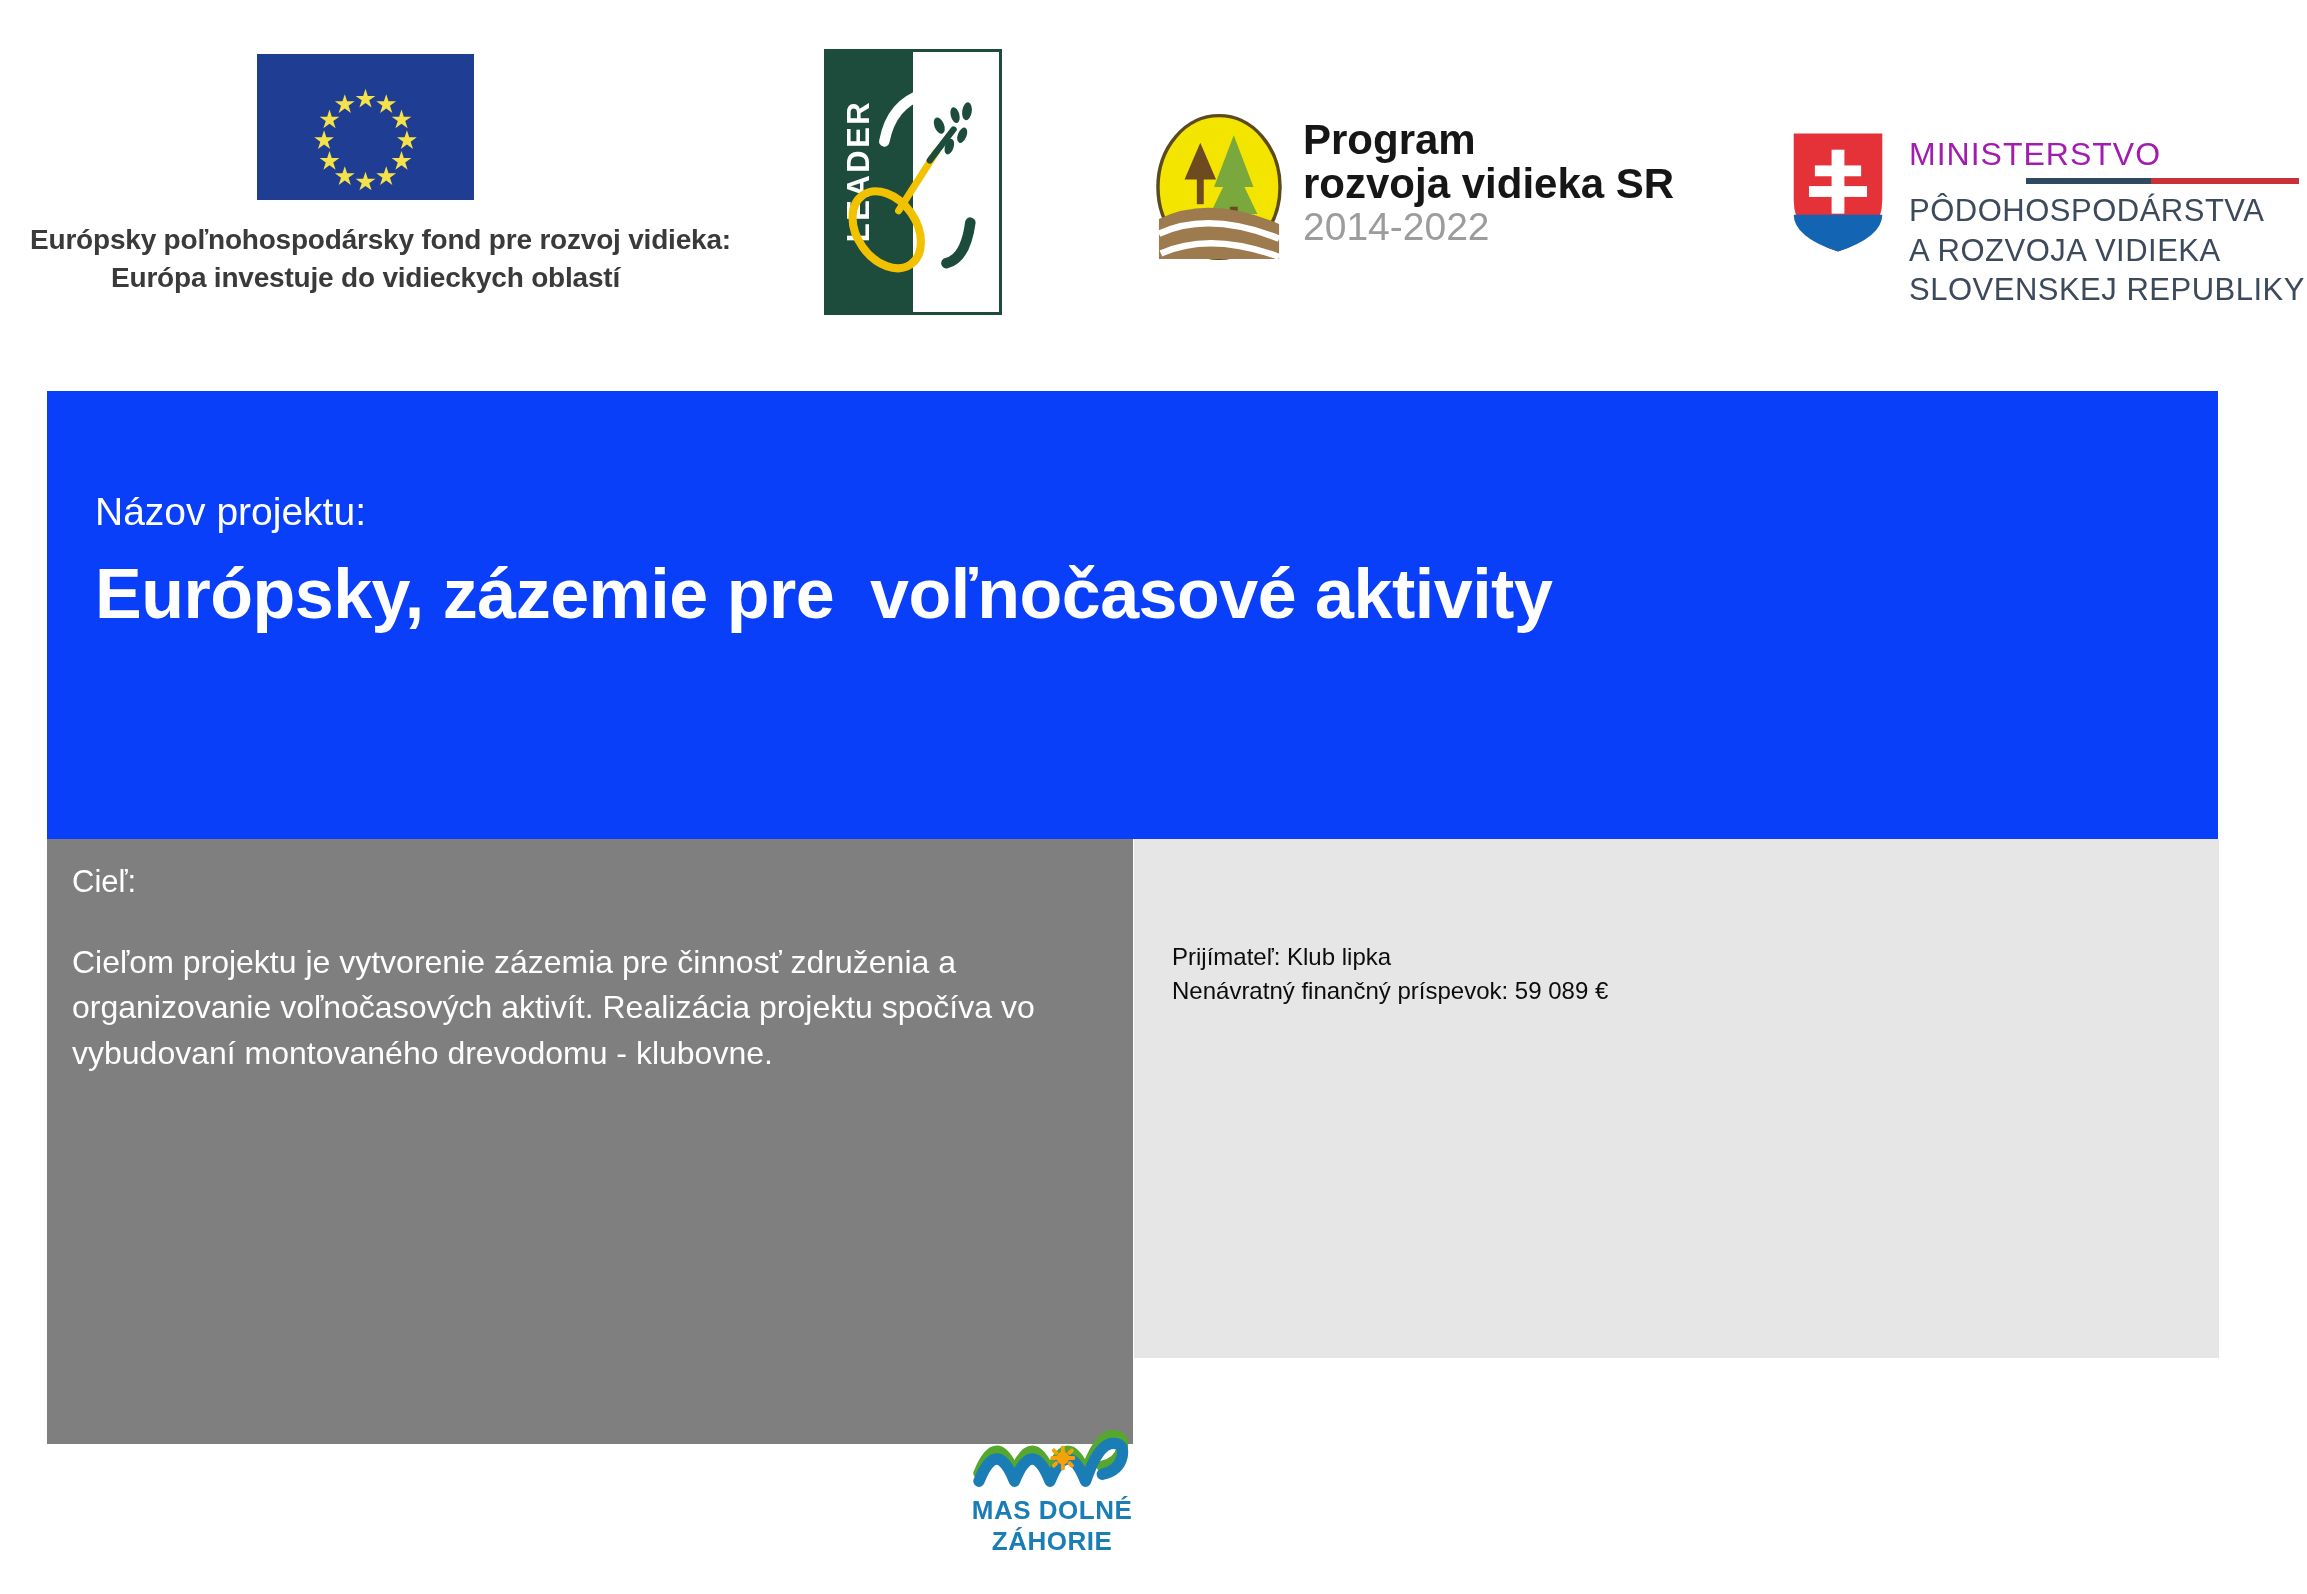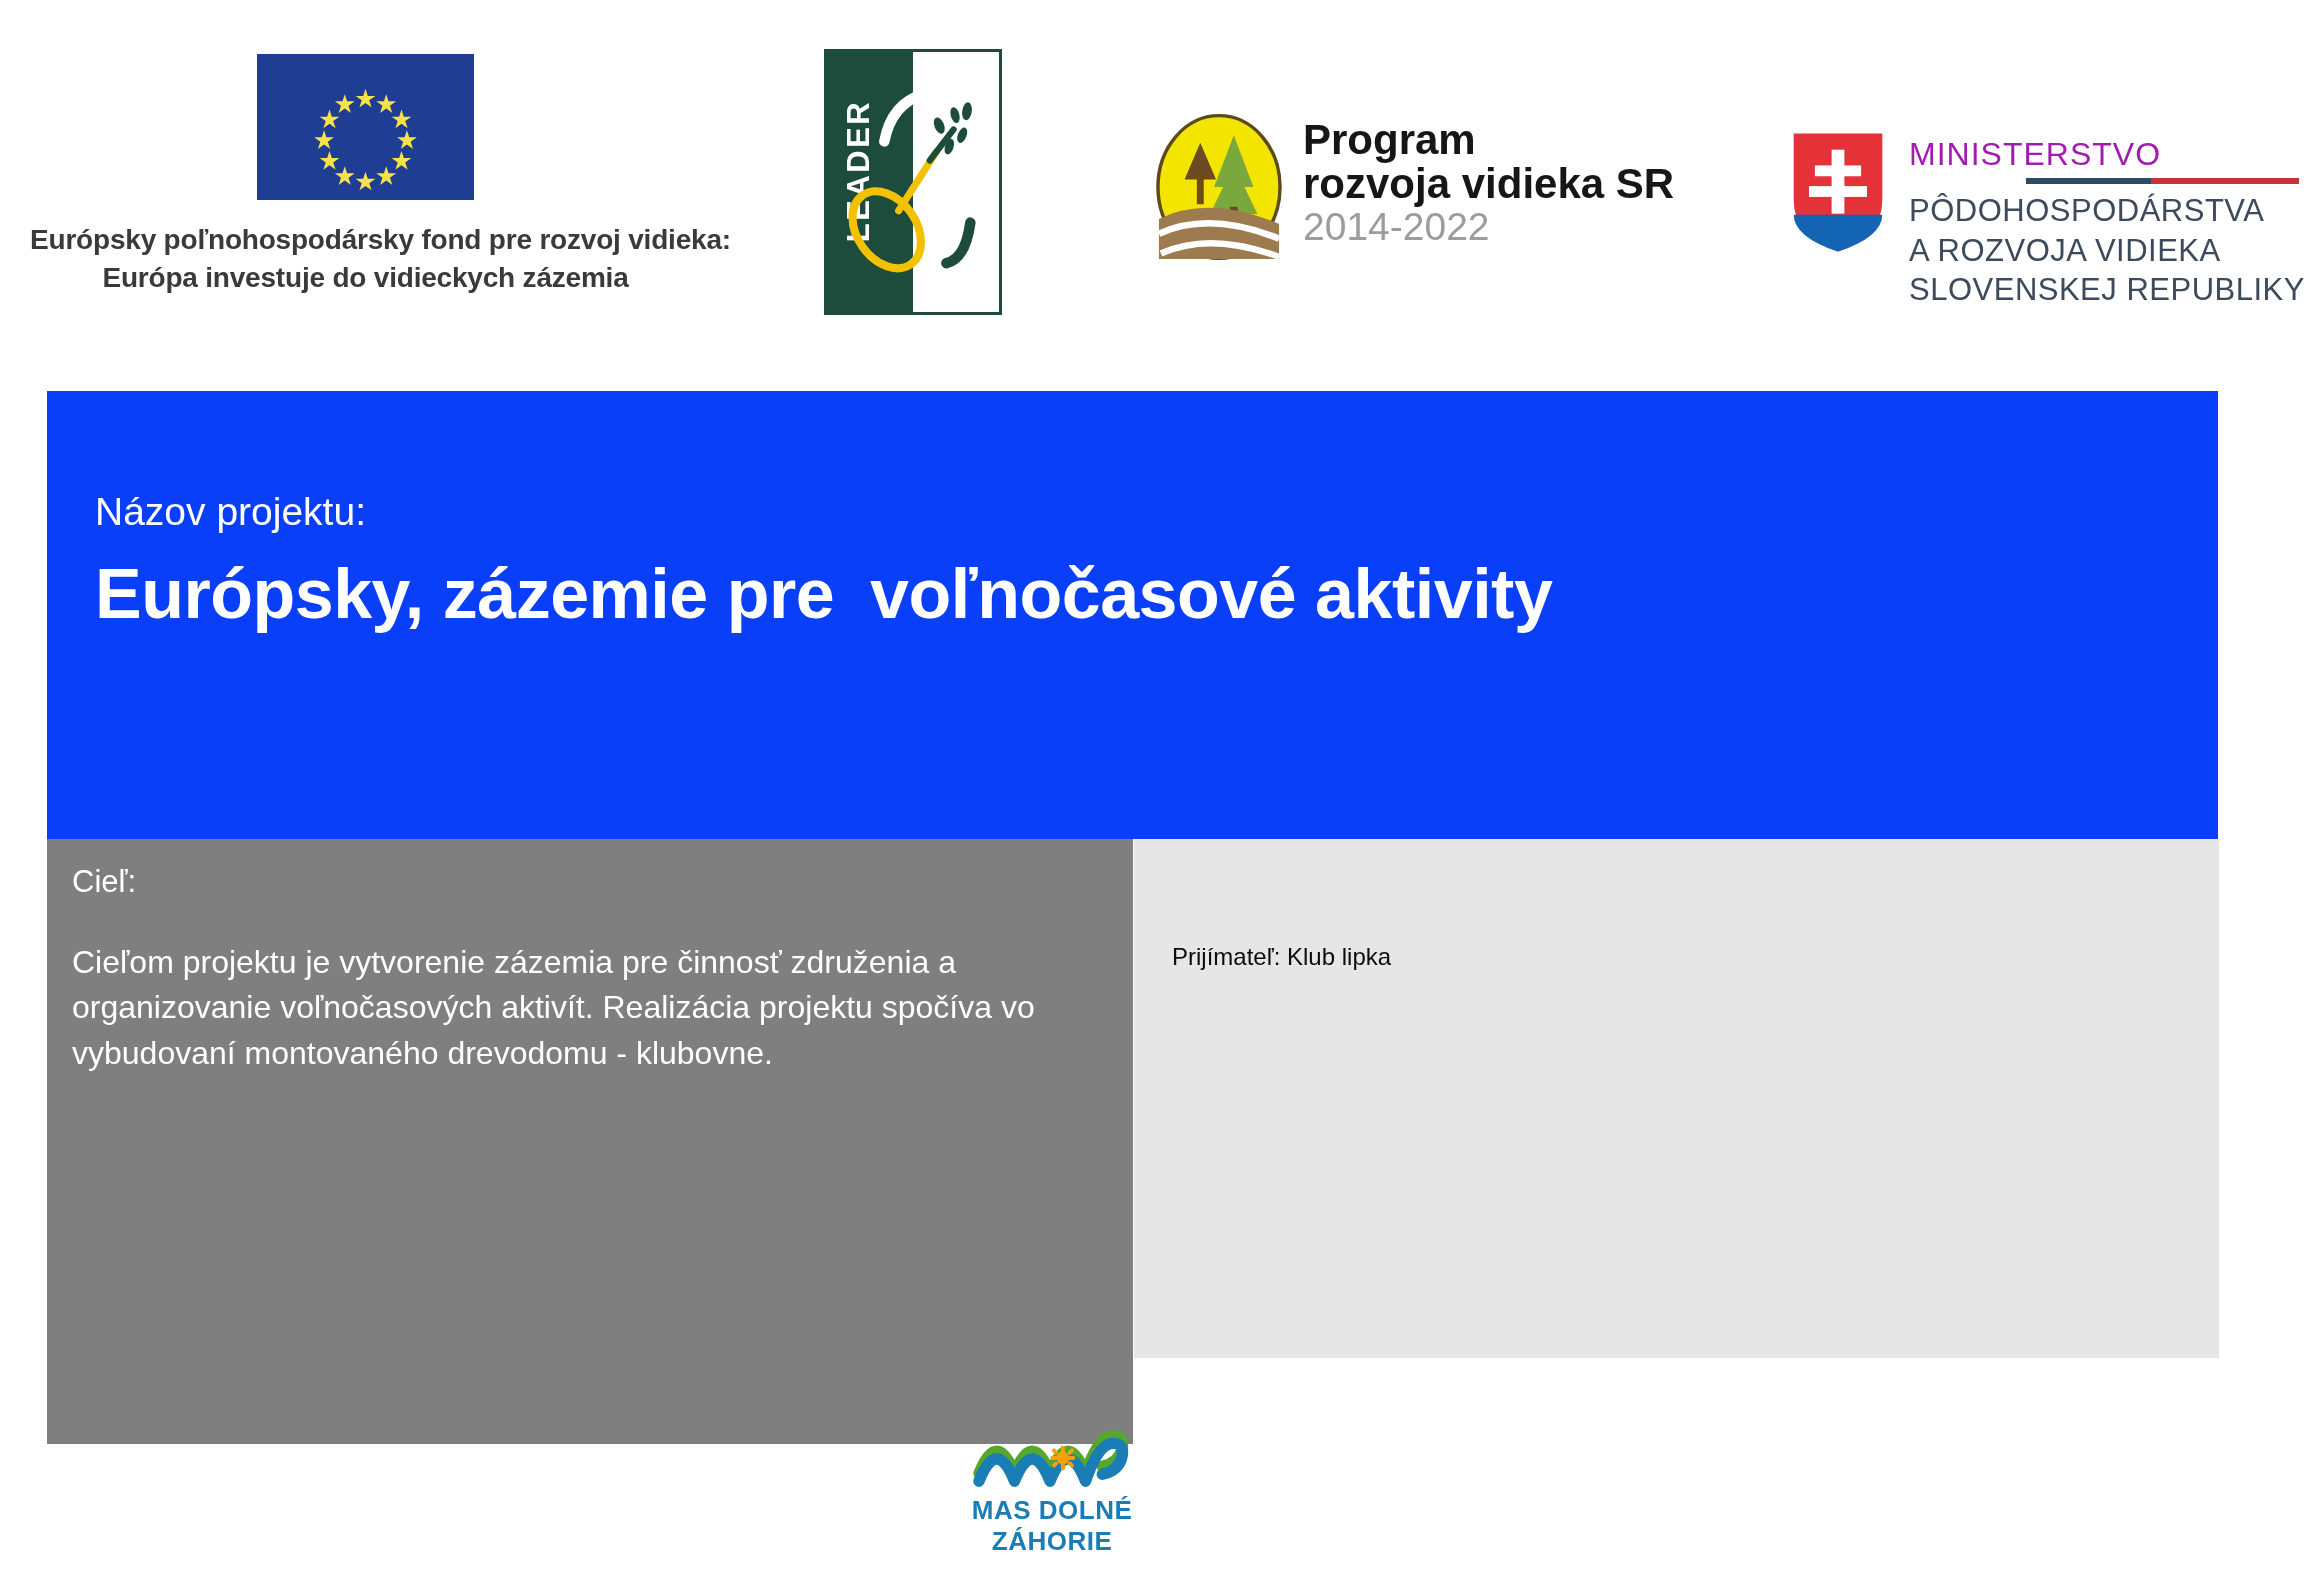--- a/index.html
+++ b/index.html
@@ -249,21 +249,21 @@
           <polygon points="220,238 224.7,252.5 240,252.5 227.6,261.5 232.4,276 220,267 207.6,276 212.4,261.5 200,252.5 215.3,252.5"></polygon>
           <polygon points="178,227 182.7,241.5 198,241.5 185.6,250.5 190.4,265 178,256 165.6,265 170.4,250.5 158,241.5 173.3,241.5"></polygon>
           <polygon points="147,196 151.7,210.5 167,210.5 154.6,219.5 159.4,234 147,225 134.6,234 139.4,219.5 127,210.5 142.3,210.5"></polygon>
           <polygon points="136,154 140.7,168.5 156,168.5 143.6,177.5 148.4,192 136,183 123.6,192 128.4,177.5 116,168.5 131.3,168.5"></polygon>
           <polygon points="147,112 151.7,126.5 167,126.5 154.6,135.5 159.4,150 147,141 134.6,150 139.4,135.5 127,126.5 142.3,126.5"></polygon>
           <polygon points="178,81 182.7,95.5 198,95.5 185.6,104.5 190.4,119 178,110 165.6,119 170.4,104.5 158,95.5 173.3,95.5"></polygon>
         </g>
       </svg>
     </div>
     <div class="eu-line1">Európsky poľnohospodársky fond pre rozvoj vidieka:</div>
-    <div class="eu-line2">Európa investuje do vidieckych zázemia</div>
+    <div class="eu-line2">Európa investuje do vidieckych oblastí</div>
   </div>
 
   <div class="leader-logo">
     <div class="leader-left"></div>
     <div class="leader-word">LEADER</div>
     <svg class="leader-art" viewBox="0 0 360 540">
       <path d="M120 185 Q135 105 205 85" stroke="#ffffff" stroke-width="22" fill="none" stroke-linecap="round"></path>
       <path d="M250 440 Q290 430 300 355" stroke="#1d4c3d" stroke-width="22" fill="none" stroke-linecap="round"></path>
       <ellipse cx="125" cy="370" rx="62" ry="88" fill="none" stroke="#f2c200" stroke-width="17" transform="rotate(-35 125 370)"></ellipse>
       <line x1="150" y1="330" x2="228" y2="208" stroke="#f2c200" stroke-width="15" stroke-linecap="round"></line>
@@ -325,20 +325,21 @@
 </div>
 
 <div class="left-panel">
   <div class="label-ciel">Cieľ:</div>
   <div class="ciel-body">Cieľom projektu je vytvorenie zázemia pre činnosť združenia a organizovanie voľnočasových aktivít. Realizácia projektu spočíva vo vybudovaní montovaného drevodomu - klubovne.</div>
 </div>
 
 <div class="right-panel">
   <div class="recip-body">
     <div>Prijímateľ: Klub lipka</div>
+    <div>Nenávratný finančný príspevok: 59 089 €</div>
   </div>
 </div>
 
 <div class="mas-logo">
   <svg class="mas-mark" viewBox="0 0 340 150">
     <path d="M22 106 Q58 16 94 106 Q130 16 166 106 Q202 16 238 106 Q262 36 288 30 Q318 26 312 56 Q306 84 272 92" stroke="#56a72e" stroke-width="23" fill="none" stroke-linecap="round" stroke-linejoin="round"></path>
     <path d="M22 122 Q58 32 94 122 Q130 32 166 122 Q202 32 238 122 Q262 52 288 46 Q318 42 312 72 Q306 100 272 108" stroke="#1b7db5" stroke-width="23" fill="none" stroke-linecap="round" stroke-linejoin="round"></path>
     <g fill="#f5a10a">
       <circle cx="192" cy="75" r="13"></circle>
       <rect x="188" y="50" width="8" height="16" rx="3"></rect>

